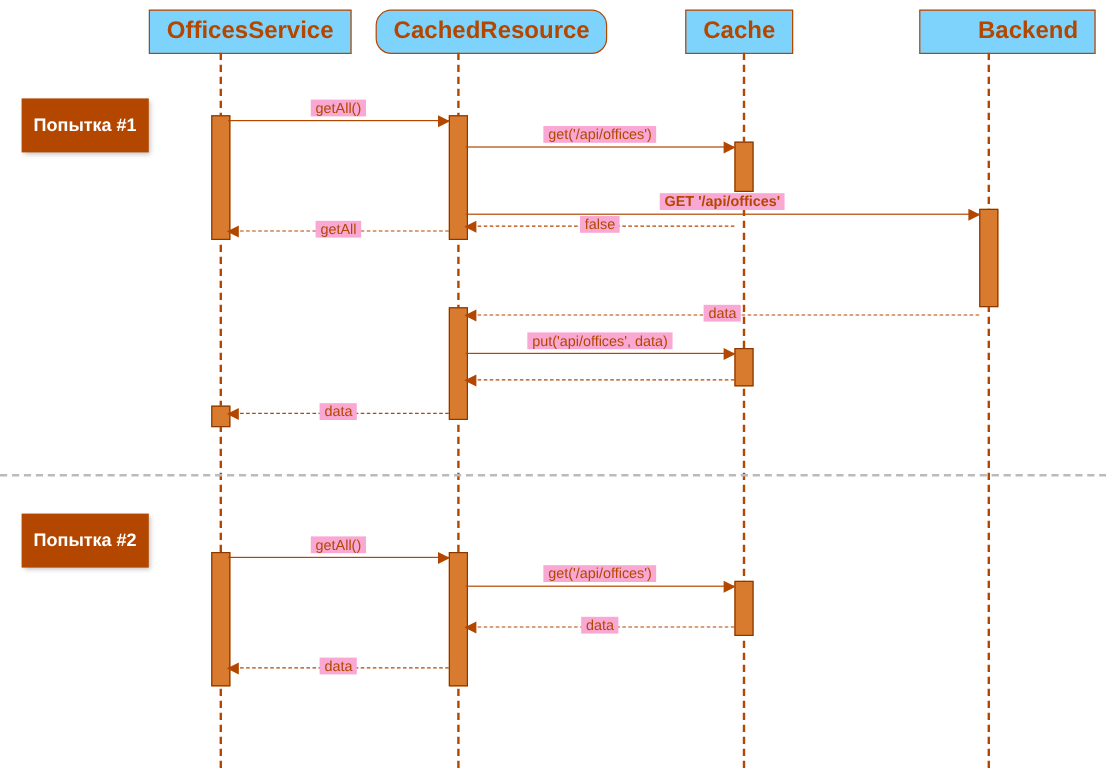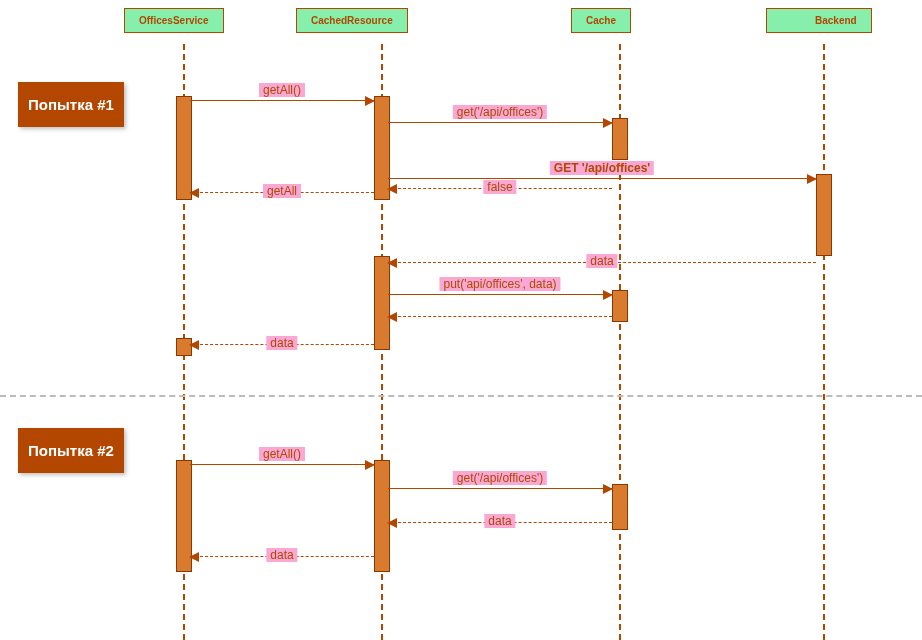--- a/index.html
+++ b/index.html
@@ -17,24 +17,24 @@
     font-size:13px;
     color:var(--brand);
     overflow:hidden;
   }
 
   
   .participant{
     position:absolute;
     top:8px;
     border:1.5px solid var(--brand);
-    background:#86efac;
+    background:#7dd3fc;
     color:var(--brand);
     font-weight:600;
-    font-size:10px;
+    font-size:20px;
     padding:6px 14px;
     text-align:center;
     white-space:nowrap;
   }
 
   
   .lifeline{
     position:absolute;
     top:44px;
     bottom:0;
@@ -103,21 +103,21 @@
     font-size:12px;
     white-space:nowrap;
     color:var(--brand);
   }
   .arrow.dashed .lbl{ top:-9px; }
 </style>
 </head>
 <body>
 
 <div class="participant" style="left:124px;">OfficesService</div>
-<div class="participant" style="left:296px;">CachedResource</div>
+<div class="participant" style="left:313px;border-radius:13px;">CachedResource</div>
 <div class="participant" style="left:571px;">Cache</div>
 <div class="participant" style="left:766px;padding-left:48px;">Backend</div>
 
 <div class="lifeline" style="left:183px;"></div>
 <div class="lifeline" style="left:381px;"></div>
 <div class="lifeline" style="left:619px;"></div>
 <div class="lifeline" style="left:823px;"></div>
 
 <div class="section-divider" style="top:395px;"></div>
 

